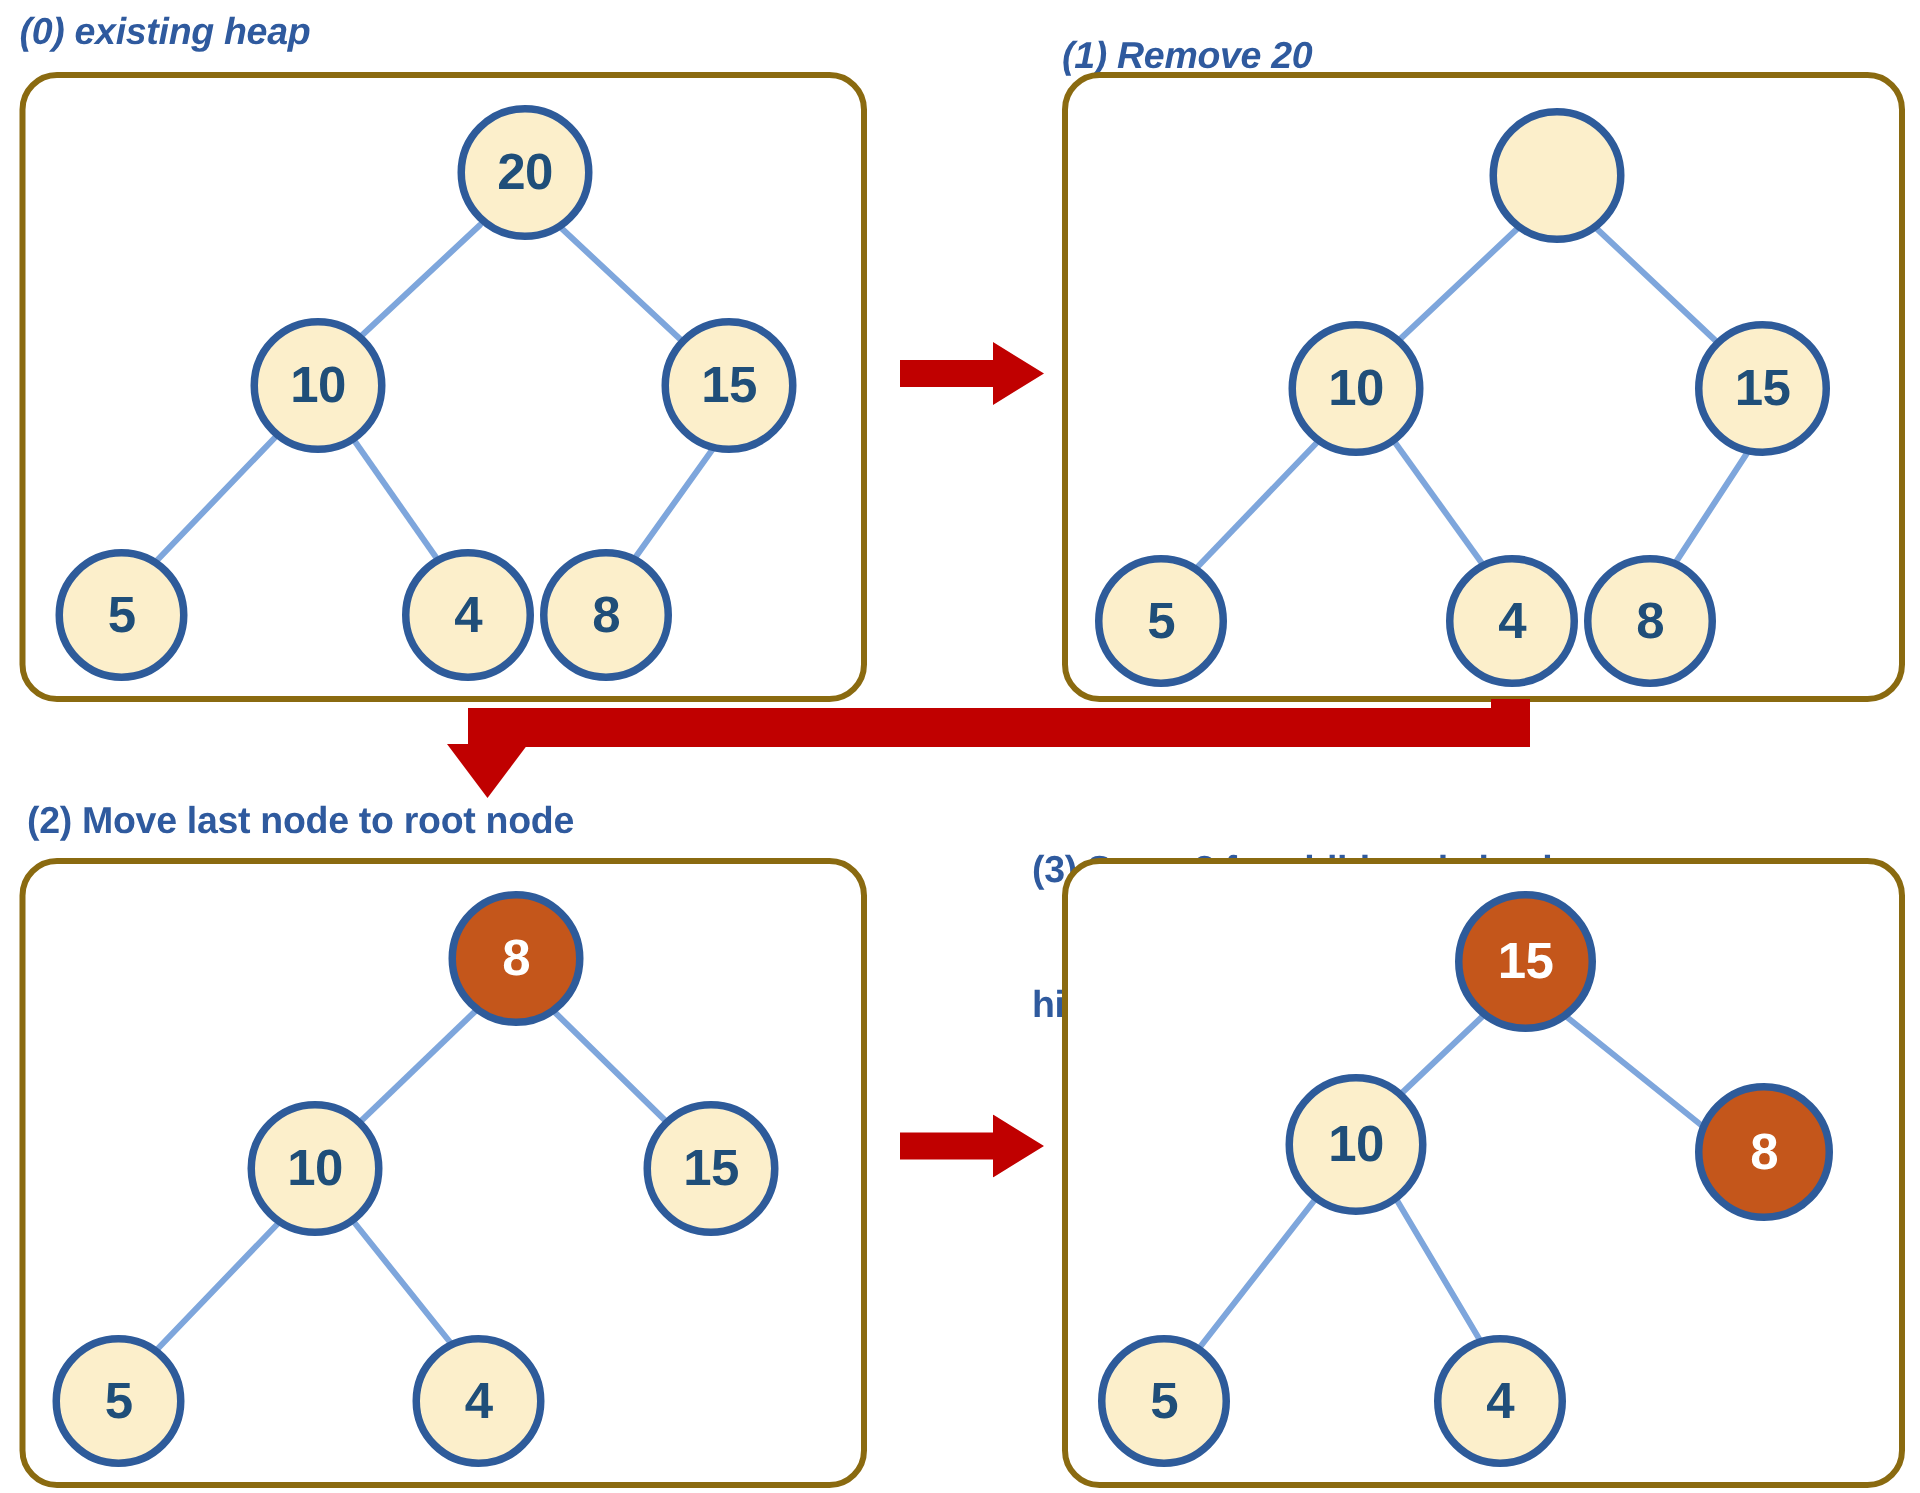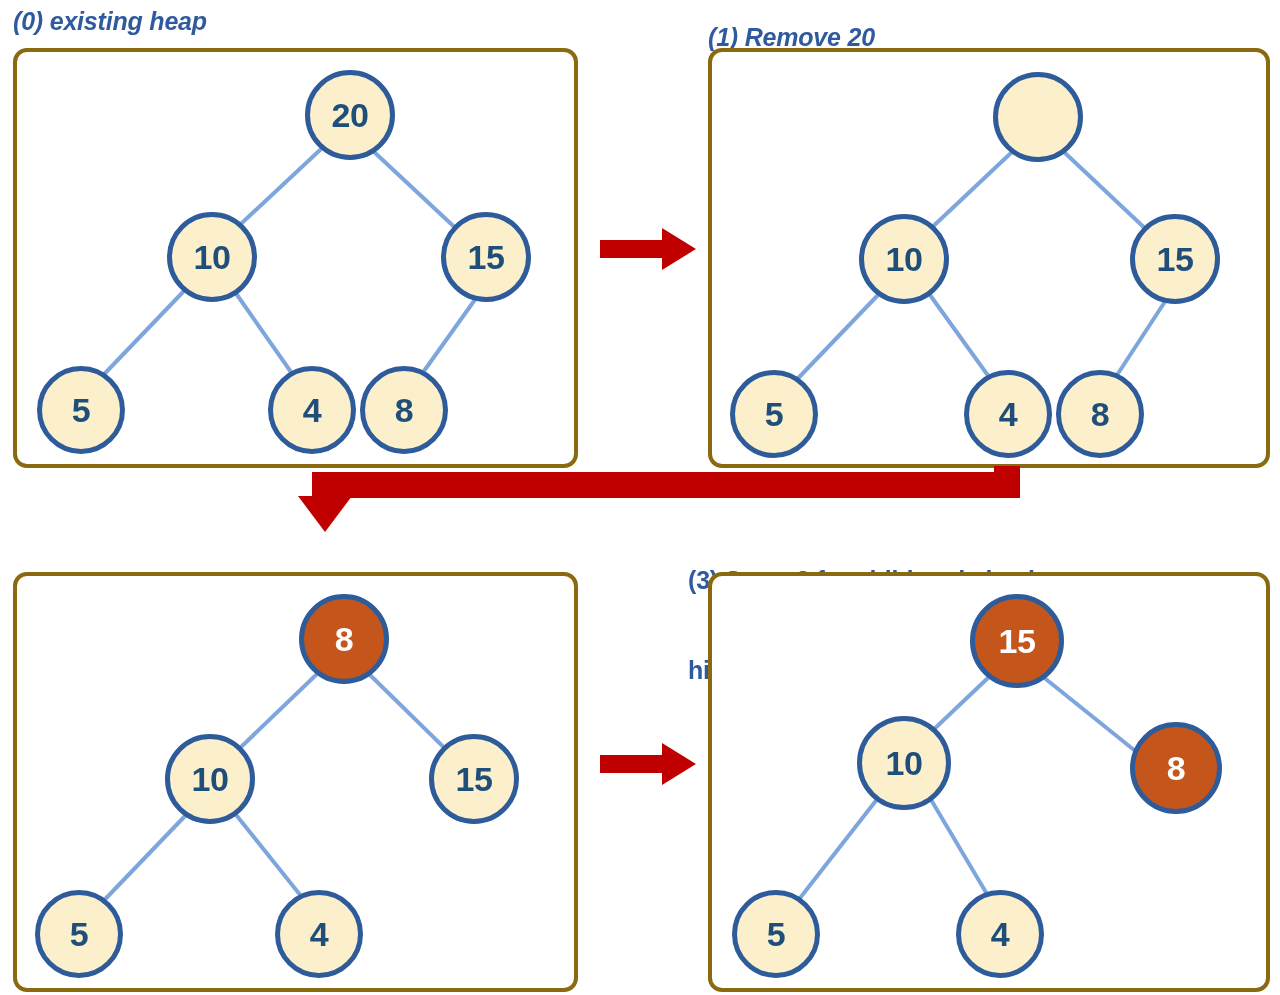--- a/index.html
+++ b/index.html
@@ -26,21 +26,21 @@
     font-weight: bold;
     font-size: 25px;
     line-height: 30px;
     letter-spacing: -0.2px;
     white-space: pre;
   }
   .panel-title.center { text-align: left; font-style: italic; }
   .panel-box {
     position: absolute;
     border: 4px solid #8A6A10;
-    border-radius: 14px;
+    border-radius: 25px;
     background: #ffffff;
     box-sizing: border-box;
   }
   .tree-svg {
     position: absolute;
     left: 0; top: 0;
     overflow: visible;
   }
   .node {
     position: absolute;
@@ -154,20 +154,21 @@
       <rect x="22" y="6" width="708" height="26" fill="#C00000"></rect>
 
       <rect x="704" y="0" width="26" height="32" fill="#C00000"></rect>
 
       <rect x="22" y="6" width="26" height="26" fill="#C00000"></rect>
 
       <path d="M8 30 H62 L35 66 Z" fill="#C00000"></path>
     </svg>
   </div>
 
+  <div class="panel-title" style="left:18px; top:532px; width:560px;">(2) Move last node to root node</div>
 
   <div class="panel-box" style="left:13px; top:572px; width:565px; height:420px;">
     <svg class="tree-svg" width="565" height="420">
       <g stroke="#7EA6DC" stroke-width="4" stroke-linecap="round" fill="none">
         <line x1="300" y1="98" x2="198" y2="196"></line>
         <line x1="352" y1="98" x2="452" y2="196"></line>
         <line x1="168" y1="240" x2="72" y2="340"></line>
         <line x1="220" y1="240" x2="300" y2="340"></line>
       </g>
     </svg>

